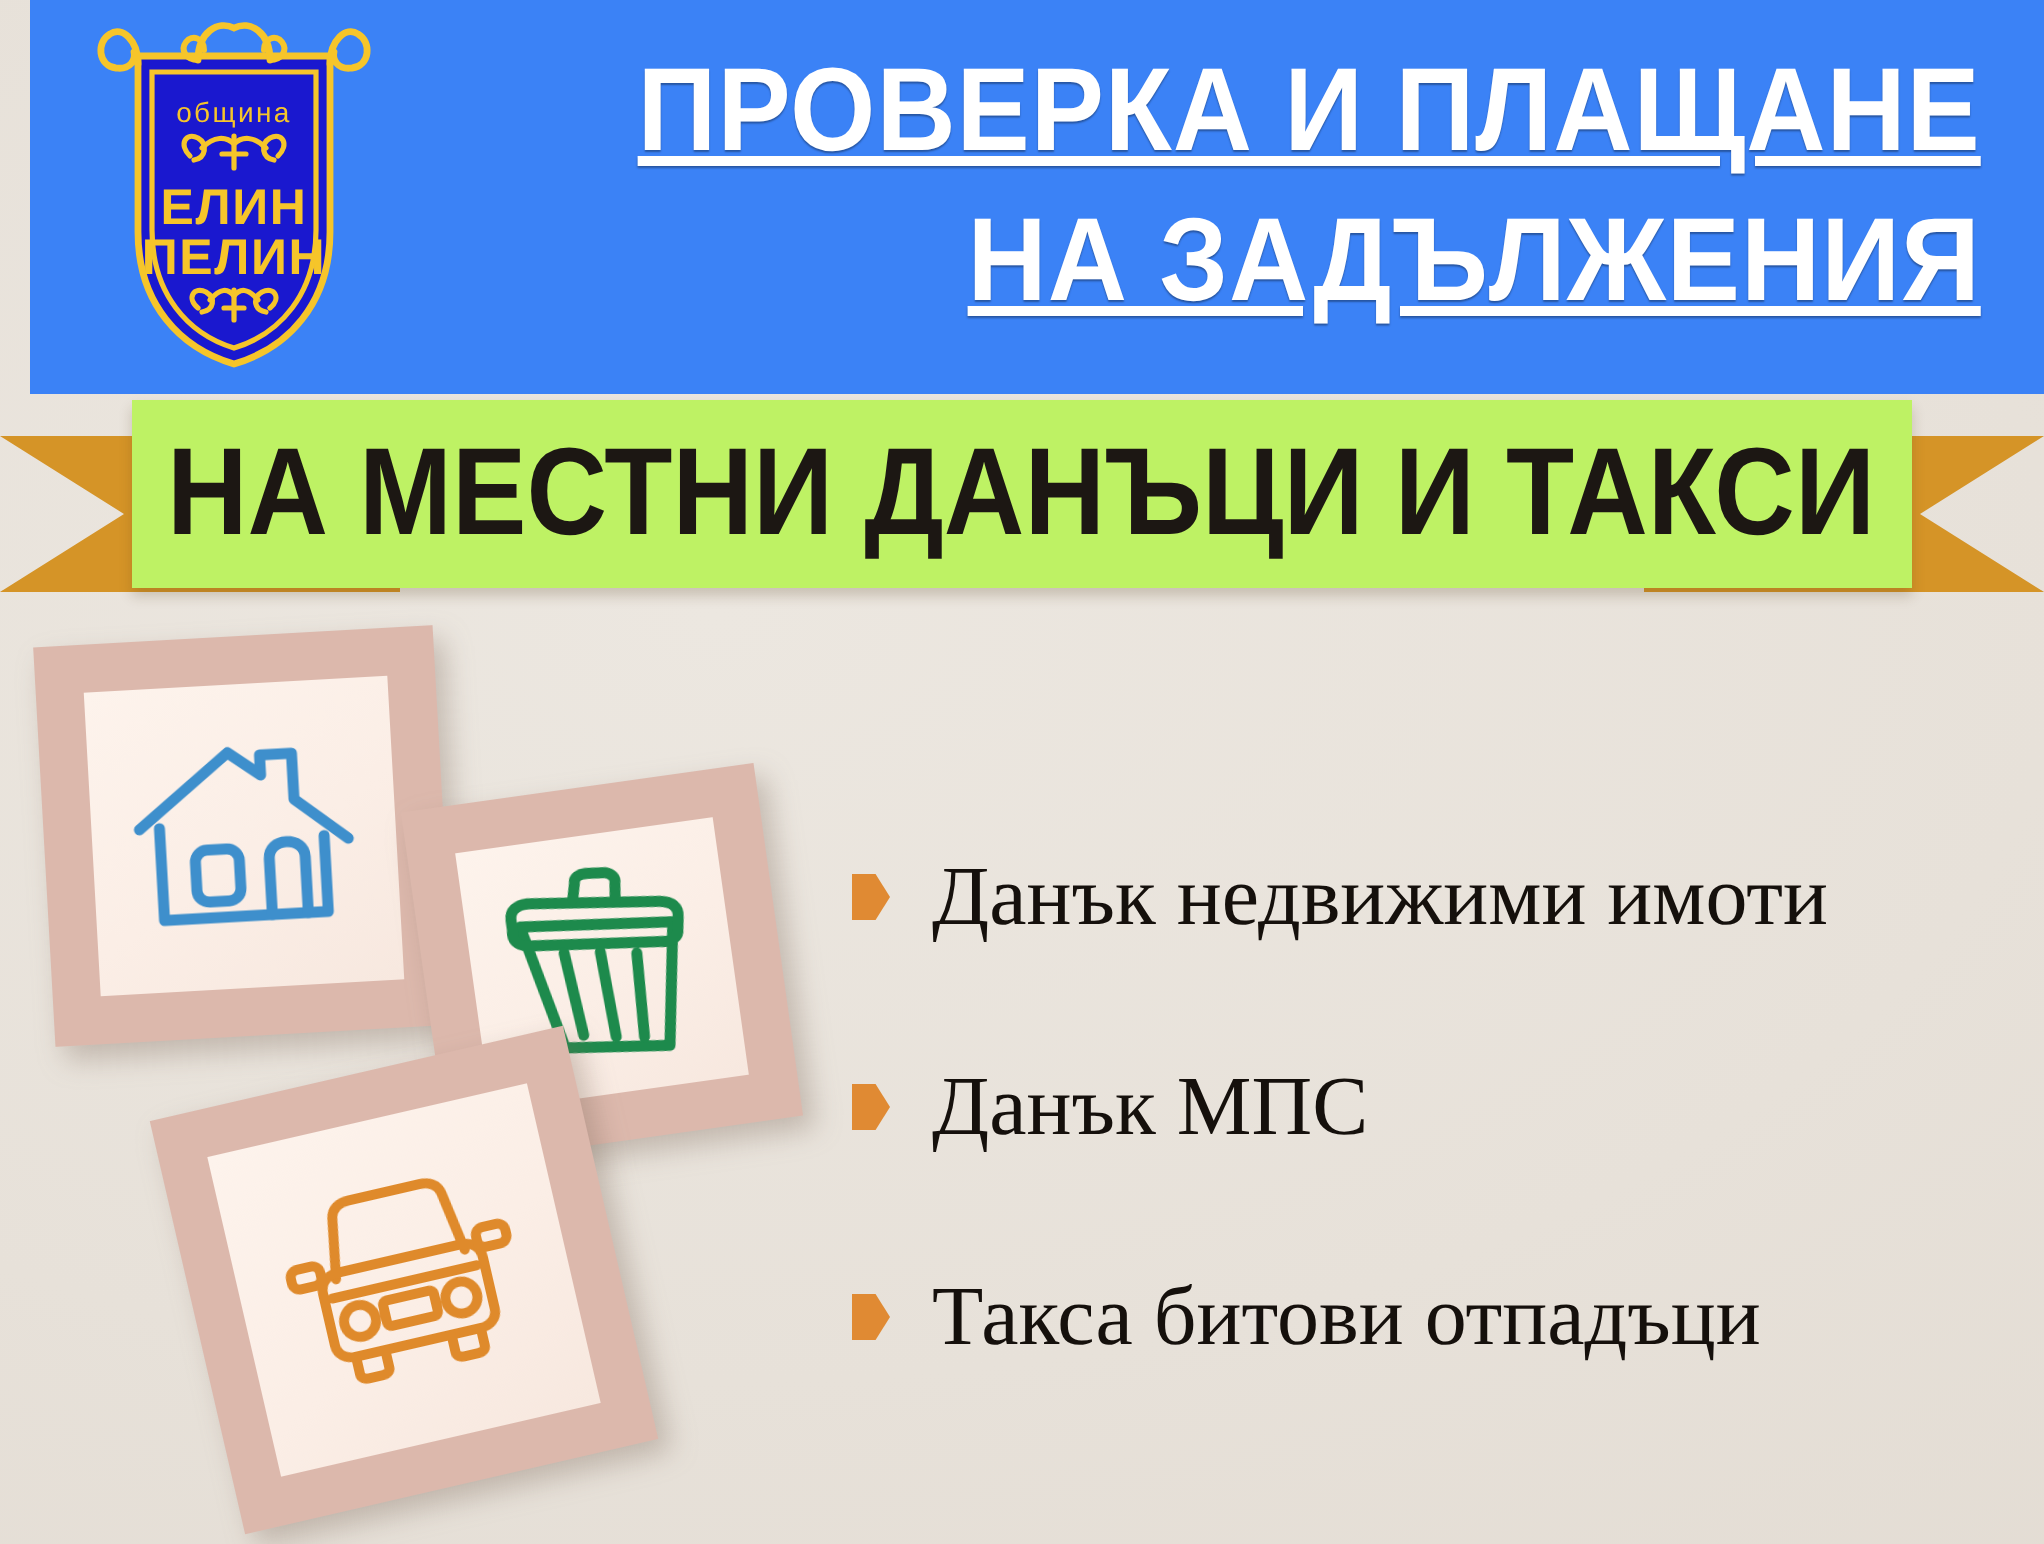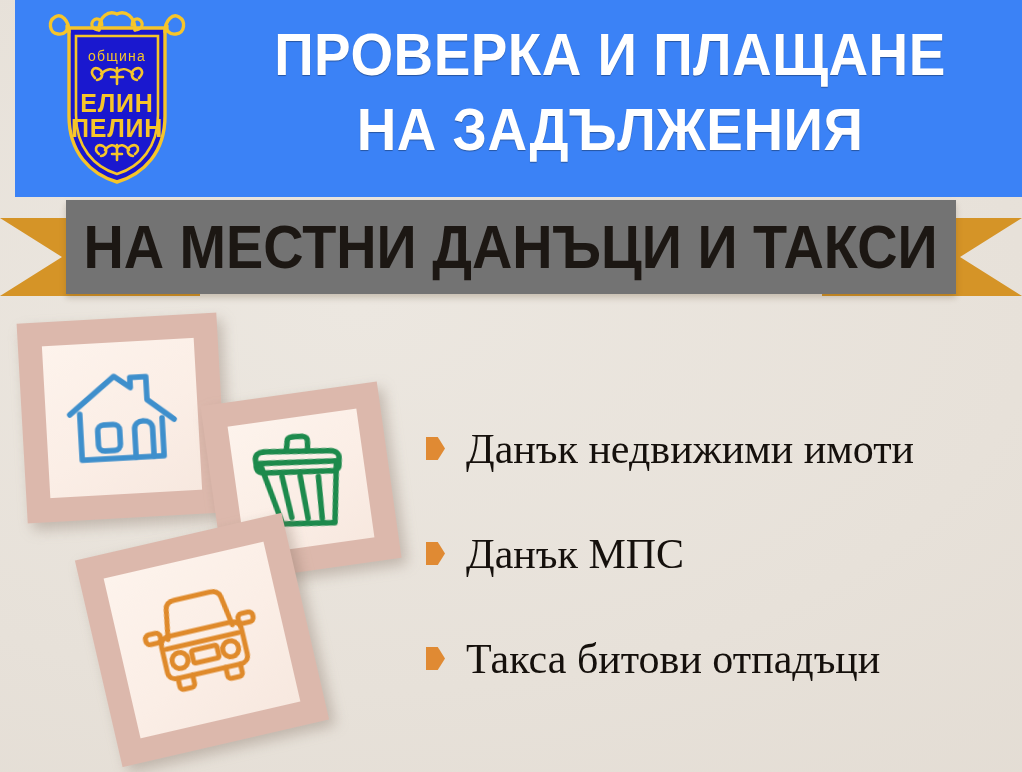--- a/index.html
+++ b/index.html
@@ -45,22 +45,23 @@
     width: 148px;
     height: 186px;
   }
   .crest svg { display: block; width: 100%; height: 100%; }
 
   .header-titles {
     position: absolute;
     left: 186px;
     top: 18px;
     width: 818px;
-    text-align: center;
+    text-align: right;
     color: #ffffff;
+    text-decoration: underline;
   }
   .title-line {
     font-family: "Liberation Sans Narrow", "Liberation Sans", "DejaVu Sans", sans-serif;
     font-weight: 700;
     font-size: 59px;
     line-height: 75px;
     letter-spacing: 0.5px;
     transform: scaleX(0.93);
     transform-origin: center top;
     white-space: nowrap;
@@ -91,21 +92,21 @@
   .ribbon-tail.right {
     right: 0;
     clip-path: polygon(0 0, 200px 0, 138px 39px, 200px 78px, 0 78px);
   }
   .ribbon-main {
     position: absolute;
     left: 66px;
     top: 4px;
     width: 890px;
     height: 94px;
-    background: #737373;
+    background: #bef264;
     box-shadow: 0 4px 6px rgba(80,60,25,0.22);
     display: flex;
     align-items: center;
     justify-content: center;
   }
   .ribbon-text {
     font-family: "Liberation Sans Narrow", "Liberation Sans", "DejaVu Sans", sans-serif;
     font-weight: 700;
     font-size: 62px;
     line-height: 62px;

